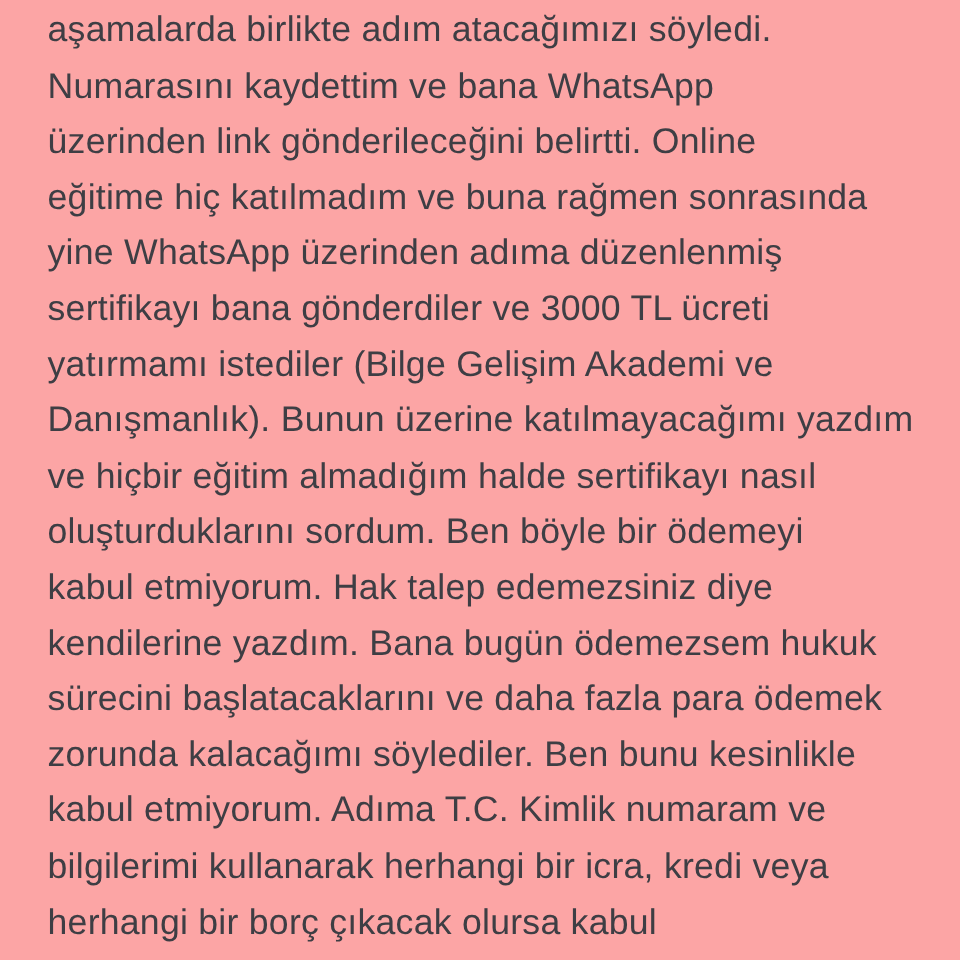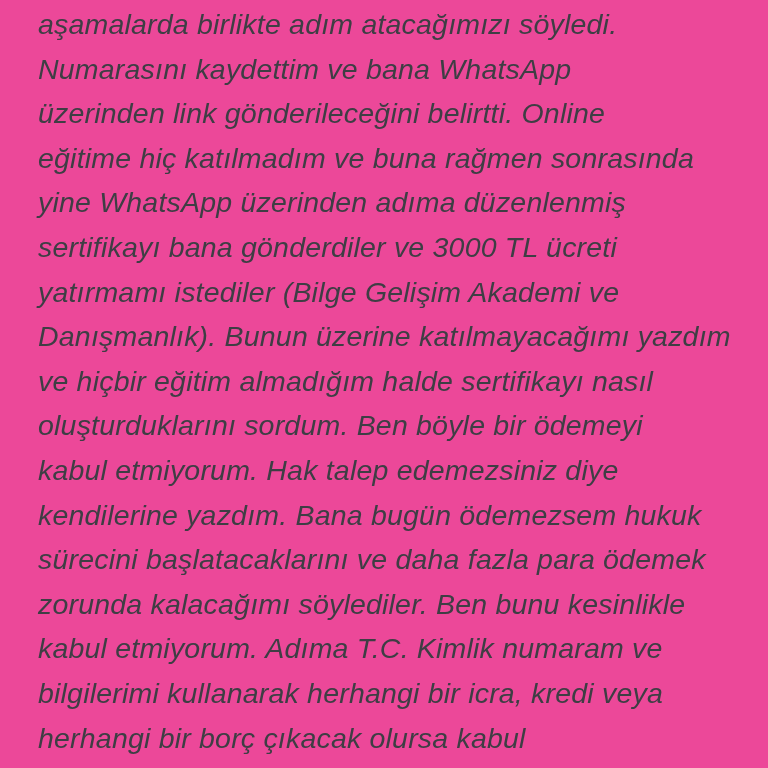--- a/index.html
+++ b/index.html
@@ -26,21 +26,21 @@
     font-size: 28.5px;
     line-height: 44.6px;
     letter-spacing: 0.2px;
     color: #3e3e44;
     white-space: pre;
   }
 </style>
 </head>
 <body>
 
-<div class="page" style="background: #ec4899; color: rgb(62, 62, 68); font-style: italic;">
+<div class="page" style="background: #fca5a5; color: rgb(62, 62, 68);">
   <p class="paragraph" style="color: rgb(62, 62, 68);">aşamalarda birlikte adım atacağımızı söyledi.
 Numarasını kaydettim ve bana WhatsApp
 üzerinden link gönderileceğini belirtti. Online
 eğitime hiç katılmadım ve buna rağmen sonrasında
 yine WhatsApp üzerinden adıma düzenlenmiş
 sertifikayı bana gönderdiler ve 3000 TL ücreti
 yatırmamı istediler (Bilge Gelişim Akademi ve
 Danışmanlık). Bunun üzerine katılmayacağımı yazdım
 ve hiçbir eğitim almadığım halde sertifikayı nasıl
 oluşturduklarını sordum. Ben böyle bir ödemeyi

